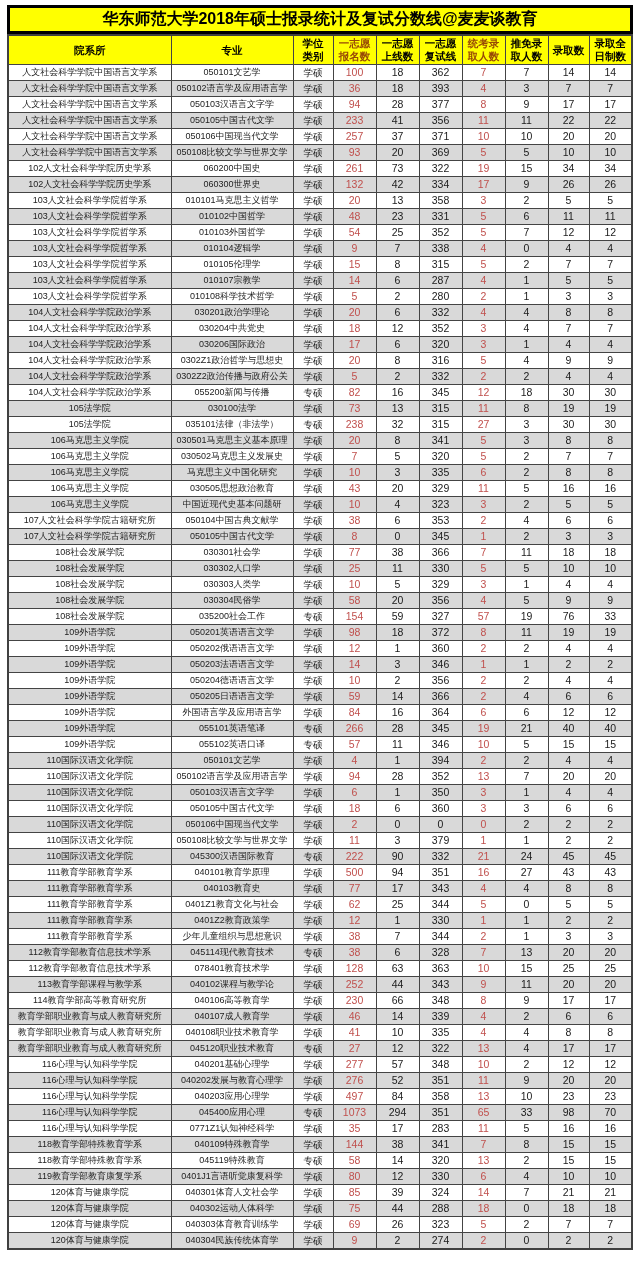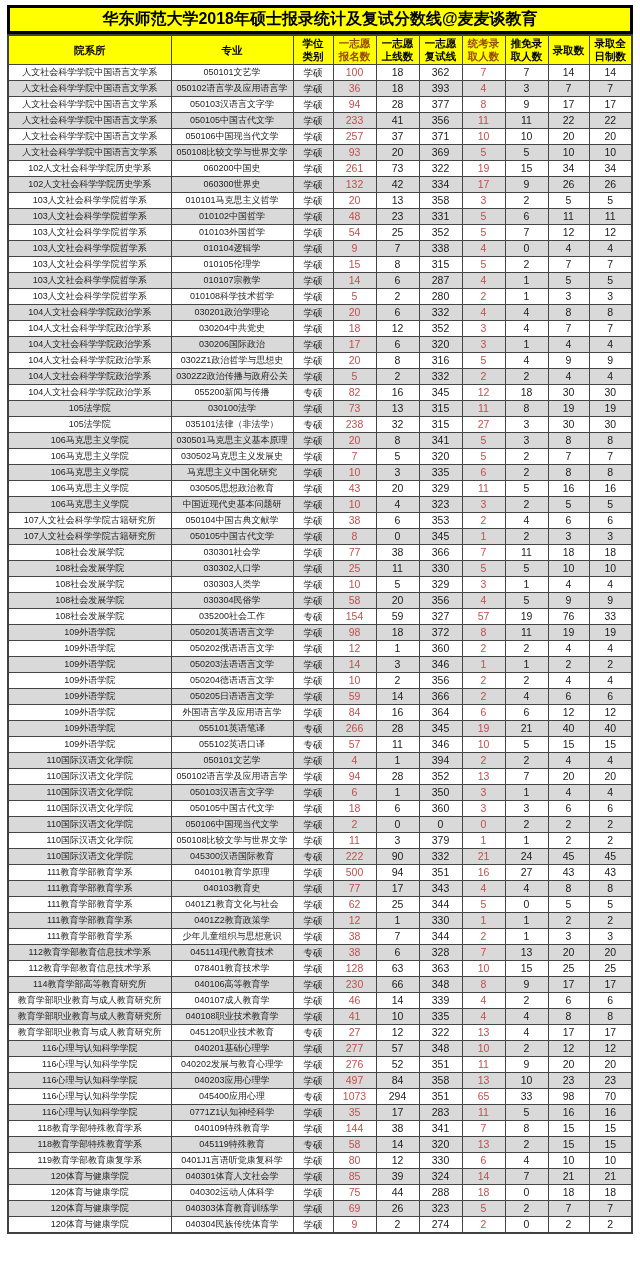--- a/index.html
+++ b/index.html
@@ -741,20 +741,32 @@
           <td class="deg">学硕</td>
           <td class="num red-v">128</td>
           <td class="num">63</td>
           <td class="num">363</td>
           <td class="num red-v">10</td>
           <td class="num">15</td>
           <td class="num">25</td>
           <td class="num">25</td>
         </tr>
         <tr>
+          <td class="txt">113教育学部课程与教学系</td>
+          <td class="txt">040102课程与教学论</td>
+          <td class="deg">学硕</td>
+          <td class="num red-v">252</td>
+          <td class="num">44</td>
+          <td class="num">343</td>
+          <td class="num red-v">9</td>
+          <td class="num">11</td>
+          <td class="num">20</td>
+          <td class="num">20</td>
+        </tr>
+        <tr>
           <td class="txt">114教育学部高等教育研究所</td>
           <td class="txt">040106高等教育学</td>
           <td class="deg">学硕</td>
           <td class="num red-v">230</td>
           <td class="num">66</td>
           <td class="num">348</td>
           <td class="num red-v">8</td>
           <td class="num">9</td>
           <td class="num">17</td>
           <td class="num">17</td>

